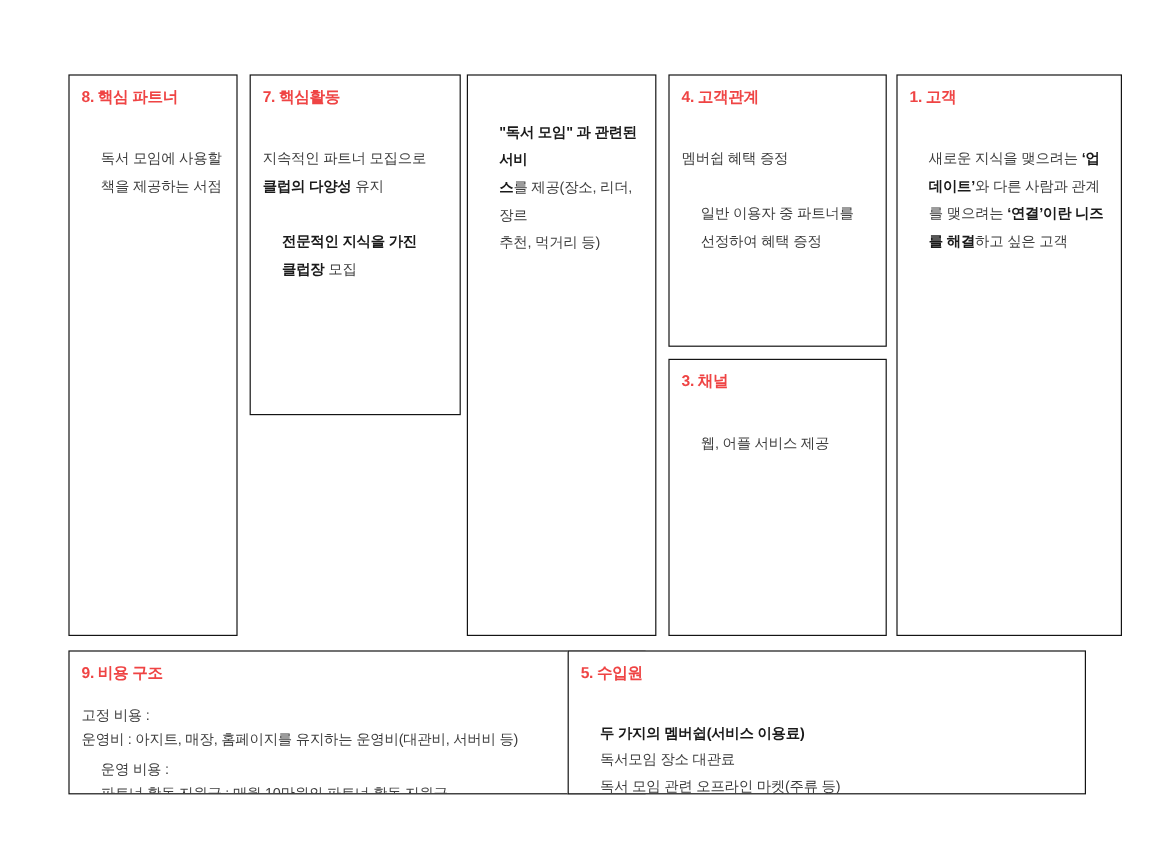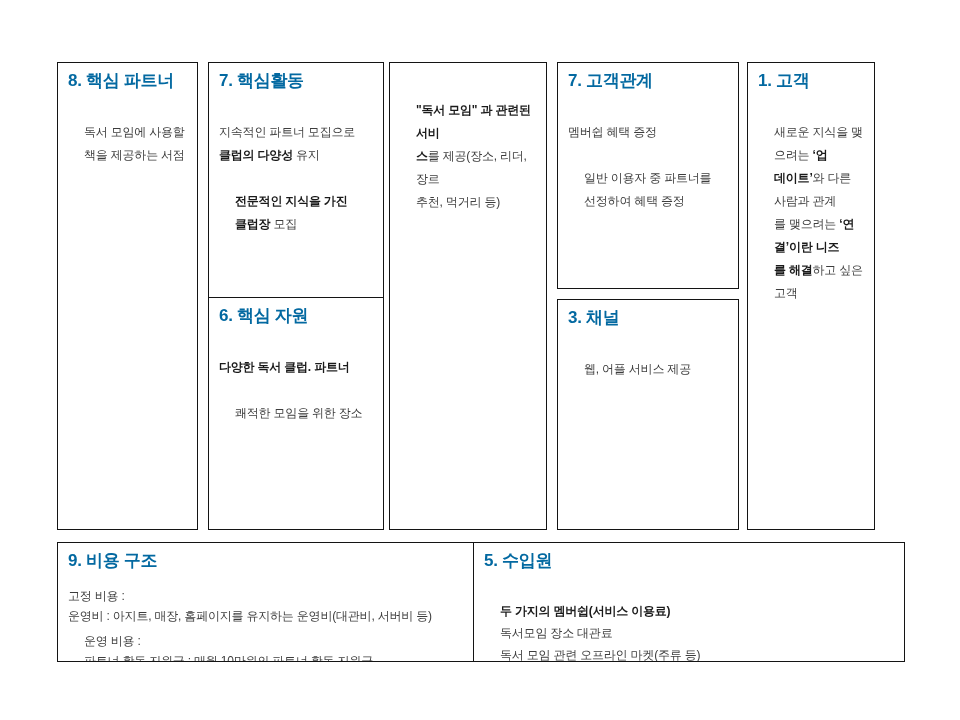--- a/index.html
+++ b/index.html
@@ -18,45 +18,45 @@
   .box {
     position: absolute;
     box-sizing: border-box;
     border: 1.5px solid #141414;
     background: #ffffff;
     padding: 7px 10px;
     overflow: hidden;
   }
   .box-title {
     margin: 0;
-    font-size: 17px;
+    font-size: 13px;
     line-height: 22px;
     font-weight: 700;
-    color: #0369a1;
+    color: #ef4444;
     letter-spacing: -0.3px;
   }
   .box-body {
     margin-top: 29px;
     font-size: 12px;
     line-height: 23px;
     color: #3d3d3d;
     letter-spacing: -0.2px;
   }
   .box-body .para { margin: 0 0 23px 0; }
   .box-body .para:last-child { margin-bottom: 0; margin-left: 16px; }
   .box-body b { color: #1a1a1a; font-weight: 700; }
 
   
   #box-key-partners           { left: 57px;  top: 62px;  width: 141px; height: 468px; }
   #box-key-activities         { left: 208px; top: 62px;  width: 176px; height: 284px; }
   #box-key-resources          { left: 208px; top: 297px; width: 176px; height: 233px; }
   #box-value-proposition      { left: 389px; top: 62px;  width: 158px; height: 468px; }
   #box-customer-relationships { left: 557px; top: 62px;  width: 182px; height: 227px; }
   #box-channels               { left: 557px; top: 299px; width: 182px; height: 231px; }
-  #box-customers              { left: 747px; top: 62px;  width: 128px; height: 468px; }
+  #box-customers              { left: 747px; top: 62px;  width: 188px; height: 468px; }
 
   
   #box-cost-structure         { left: 57px;  top: 542px; width: 481px; height: 120px; }
   #box-revenue-streams        { left: 473px; top: 542px; width: 432px; height: 120px; }
 
   #box-cost-structure .box-body {
     margin-top: 14px;
     line-height: 20px;
   }
   #box-cost-structure .para { margin-bottom: 5px; }
@@ -78,36 +78,29 @@
   </section>
 
   <section class="box" id="box-key-activities">
     <h2 class="box-title">7. 핵심활동</h2>
     <div class="box-body">
         <p class="para"><span>지속적인 파트너 모집으로<br></span><b>클럽의 다양성</b><span> 유지</span></p>
         <p class="para"><b>전문적인 지식을 가진<br>클럽장</b><span> 모집</span></p>
       </div>
   </section>
 
-  <section class="box" id="box-key-resources">
-    <h2 class="box-title">6. 핵심 자원</h2>
-    <div class="box-body">
-        <p class="para"><b>다양한 독서 클럽. 파트너</b></p>
-        <p class="para"><span>쾌적한 모임을 위한 장소</span></p>
-      </div>
-  </section>
 
   <section class="box" id="box-value-proposition">
     <div class="box-body">
         <p class="para"><b>"독서 모임" 과 관련된 서비<br>스</b><span>를 제공(장소, 리더, 장르<br>추천, 먹거리 등)</span></p>
       </div>
   </section>
 
   <section class="box" id="box-customer-relationships">
-    <h2 class="box-title">7. 고객관계</h2>
+    <h2 class="box-title">4. 고객관계</h2>
     <div class="box-body">
         <p class="para"><span>멤버쉽 혜택 증정</span></p>
         <p class="para"><span>일반 이용자 중 파트너를<br>선정하여 혜택 증정</span></p>
       </div>
   </section>
 
   <section class="box" id="box-channels">
     <h2 class="box-title">3. 채널</h2>
     <div class="box-body">
         <p class="para"><span>웹, 어플 서비스 제공</span></p>

